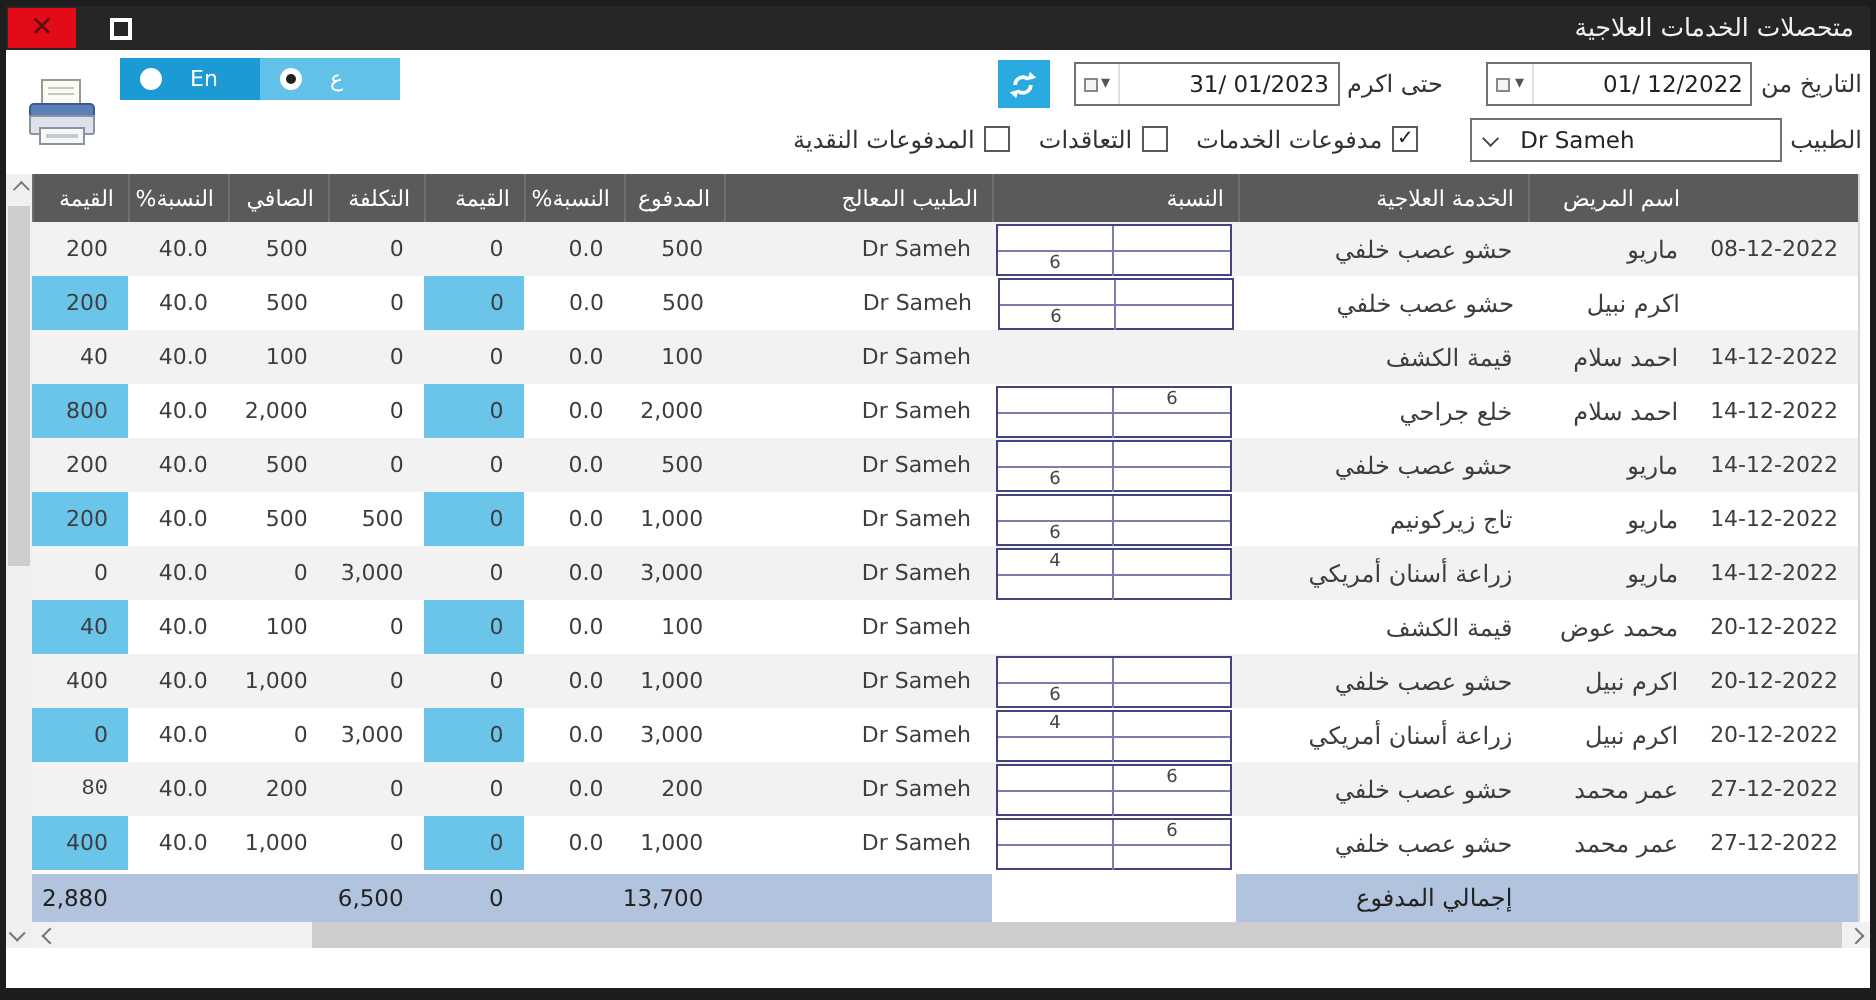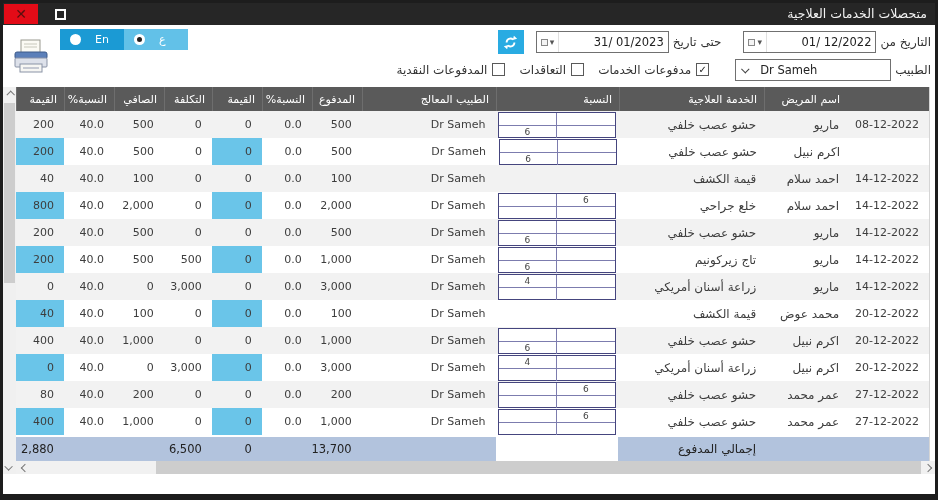--- a/index.html
+++ b/index.html
@@ -10,21 +10,21 @@
   .titlebar { height:22px; background:#262626; display:flex; align-items:center; position:relative; }
   .close-btn { width:34px; height:20px; margin:1px 0 1px 1px; background:var(--close-red,#e30b17); display:flex; align-items:center; justify-content:center; cursor:pointer; }
   .close-btn span { color:#59100f; font-size:14px; font-weight:bold; line-height:1; }
   .max-btn { width:20px; height:20px; margin-left:12px; display:flex; align-items:center; justify-content:center; }
   .max-glyph { width:11px; height:11px; border:2px solid #fefefe; background:transparent; }
   .win-title { position:absolute; right:8px; top:0; height:22px; line-height:22px; color:#f2f2f2; font-size:12.5px; direction:rtl; }
 
   
   .toolbar { position:relative; height:62px; background:#fff; }
   .print-btn { position:absolute; left:8px; top:13px; width:40px; height:42px; cursor:pointer; }
-  .lang-toggle { position:absolute; left:57px; top:4px; width:128px; height:21px; display:flex; font-size:11px; color:#fff; }
+  .lang-toggle { position:absolute; left:57px; top:4px; width:140px; height:21px; display:flex; font-size:11px; color:#fff; }
   .seg { flex:1; display:flex; align-items:center; gap:14px; padding-left:10px; cursor:pointer; }
   .seg-en { background:var(--toggle-dark,#1b9ad4); }
   .seg-ar { background:var(--toggle-light,#62c1e8); }
   .radio { width:11px; height:11px; border-radius:50%; background:#fff; position:relative; flex:0 0 auto; }
   .radio.sel::after { content:""; position:absolute; left:3px; top:3px; width:5px; height:5px; border-radius:50%; background:#222; }
 
   .date-row { position:absolute; top:5px; right:4px; height:24px; display:flex; direction:rtl; align-items:center; }
   .doctor-row { position:absolute; top:31px; right:4px; height:27px; display:flex; direction:rtl; align-items:center; }
   .lbl { font-size:12px; color:#333; margin-left:4px; white-space:nowrap; }
   .input { background:#fff; border:1px solid #707070; height:22px; display:flex; direction:rtl; align-items:center; }
@@ -119,21 +119,21 @@
       </div>
     </div>
 
     <div class="date-row">
       <span class="lbl">التاريخ من</span>
       <div class="input date-input">
         <span class="val">01/ 12/2022</span>
         <span class="dd">▾<span class="sq"></span></span>
       </div>
       <span class="gap-lg"></span>
-      <span class="lbl">حتى تاريخ</span>
+      <span class="lbl">حتى اكرم</span>
       <div class="input date-input">
         <span class="val">31/ 01/2023</span>
         <span class="dd">▾<span class="sq"></span></span>
       </div>
       <span class="gap-md"></span>
       <div class="refresh-btn">
         <svg width="17" height="17" viewBox="0 0 24 24">
           <path d="M6.5 12a5.5 5.5 0 0 1 9.2-4.1" stroke="#fff" stroke-width="2.6" fill="none"></path>
           <polygon points="16.8,2.6 21.4,6.8 15.2,8.6" fill="#fff"></polygon>
           <path d="M17.5 12a5.5 5.5 0 0 1-9.2 4.1" stroke="#fff" stroke-width="2.6" fill="none"></path>
@@ -375,21 +375,21 @@
                 <div></div>
                 <div></div>
                 <div></div>
               </div>
             </div>
             <div class="cell ar" style="width: 145px;">زراعة أسنان أمريكي</div>
             <div class="cell ar" style="width: 83px;">اكرم نبيل</div>
             <div class="cell" style="width: 83px;">20-12-2022</div>
           </div>
           <div class="trow alt">
-            <div class="cell" style="width: 48px;">80</div>
+            <div class="cell" style="width: 48px; font-family: Liberation Mono, monospace;">80</div>
             <div class="cell" style="width: 50px;">40.0</div>
             <div class="cell" style="width: 50px;">200</div>
             <div class="cell" style="width: 48px;">0</div>
             <div class="cell" style="width: 50px;">0</div>
             <div class="cell" style="width: 50px;">0.0</div>
             <div class="cell" style="width: 50px;">200</div>
             <div class="cell" style="width: 134px;">Dr Sameh</div>
             <div class="cell cell-teeth" style="width: 123px;">
               <div class="teeth">
                 <div></div>

